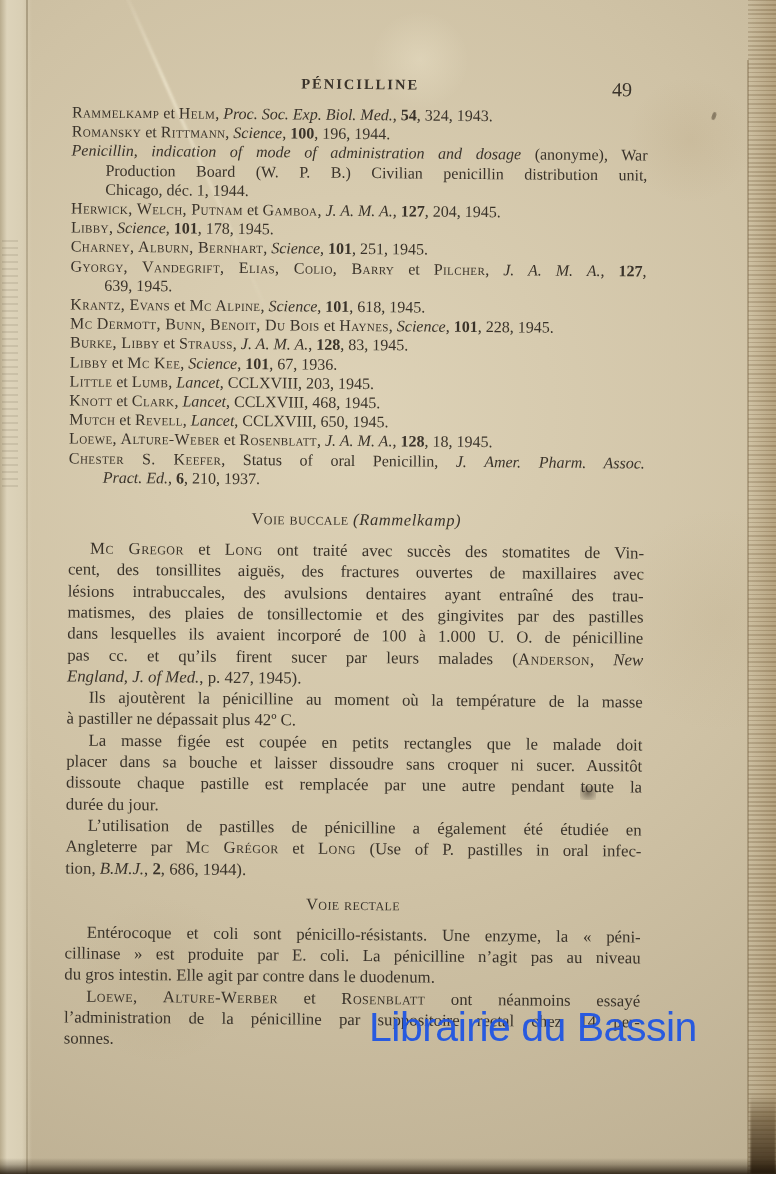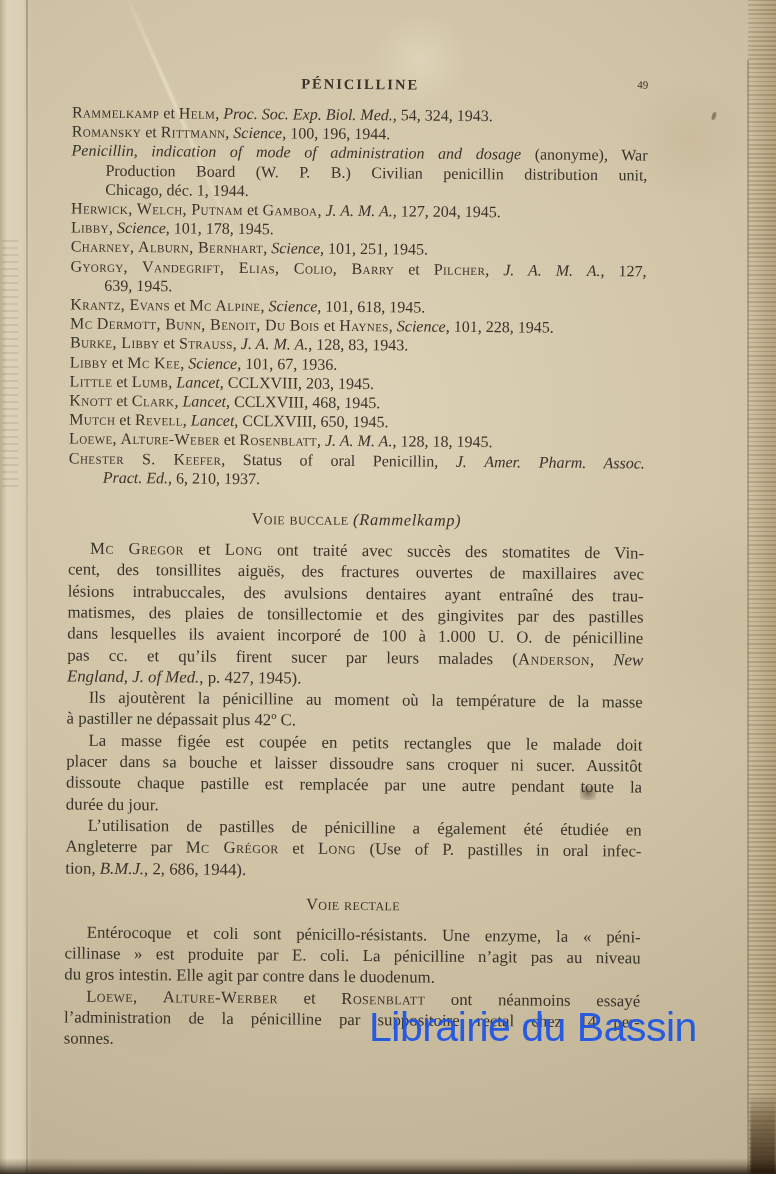--- a/index.html
+++ b/index.html
@@ -74,35 +74,35 @@
     color:#3a332a;
     transform:rotate(0.5deg);
     transform-origin:50% 50%;
   }
   .header-row{position:relative;height:20px;margin-bottom:9px;}
   .page-title{
     display:block;text-align:center;
     font-size:14.5px;letter-spacing:2px;font-weight:600;
   }
   .page-number{
-    position:absolute;right:0;top:0;font-size:11px;
+    position:absolute;right:16px;top:0;font-size:20px;
   }
   .ln{white-space:nowrap;}
   .ref{font-size:16px;line-height:19.2px;}
   .bd{font-size:16.8px;line-height:21.3px;}
   .cont{padding-left:34px;}
   .ind{padding-left:22px;}
   .jst{text-align:justify;text-align-last:justify;}
   .head{
     text-align:center;font-size:16.5px;line-height:21px;letter-spacing:.6px;
   }
   .gap{width:100%;}
   .sc{font-variant:small-caps;letter-spacing:.4px;}
   .i{font-style:italic;}
-  .b{font-weight:normal;margin-top:48px;}
+  .b{font-weight:bold;margin-top:48px;}
   .watermark{
     position:absolute;left:369px;top:1004px;
     font-family:"Liberation Sans","DejaVu Sans",sans-serif;
     font-size:41px;letter-spacing:-0.5px;
     color:#2257e2;opacity:.96;white-space:nowrap;
   }
 </style>
 </head>
 <body>
 
@@ -125,21 +125,21 @@
       <div class="ln ref jst"><span class="i">Penicillin, indication of mode of administration and dosage</span><span> (anonyme), War</span></div>
       <div class="ln ref cont jst"><span>Production Board (W. P. B.) Civilian penicillin distribution unit,</span></div>
       <div class="ln ref cont"><span>Chicago, déc. 1, 1944.</span></div>
       <div class="ln ref"><span class="sc">Herwick, Welch, Putnam</span><span> et </span><span class="sc">Gamboa</span><span>, </span><span class="i">J. A. M. A.</span><span>, </span><span class="b">127</span><span>, 204, 1945.</span></div>
       <div class="ln ref"><span class="sc">Libby</span><span>, </span><span class="i">Science</span><span>, </span><span class="b">101</span><span>, 178, 1945.</span></div>
       <div class="ln ref"><span class="sc">Charney, Alburn, Bernhart</span><span>, </span><span class="i">Science</span><span>, </span><span class="b">101</span><span>, 251, 1945.</span></div>
       <div class="ln ref jst"><span class="sc">Gyorgy, Vandegrift, Elias, Colio, Barry</span><span> et </span><span class="sc">Pilcher</span><span>, </span><span class="i">J. A. M. A.</span><span>, </span><span class="b">127</span><span>,</span></div>
       <div class="ln ref cont"><span>639, 1945.</span></div>
       <div class="ln ref"><span class="sc">Krantz, Evans</span><span> et </span><span class="sc">Mc Alpine</span><span>, </span><span class="i">Science</span><span>, </span><span class="b">101</span><span>, 618, 1945.</span></div>
       <div class="ln ref"><span class="sc">Mc Dermott, Bunn, Benoit, Du Bois</span><span> et </span><span class="sc">Haynes</span><span>, </span><span class="i">Science</span><span>, </span><span class="b">101</span><span>, 228, 1945.</span></div>
-      <div class="ln ref"><span class="sc">Burke, Libby</span><span> et </span><span class="sc">Strauss</span><span>, </span><span class="i">J. A. M. A.</span><span>, </span><span class="b">128</span><span>, 83, 1943.</span></div>
+      <div class="ln ref"><span class="sc">Burke, Libby</span><span> et </span><span class="sc">Strauss</span><span>, </span><span class="i">J. A. M. A.</span><span>, </span><span class="b">128</span><span>, 83, 1945.</span></div>
       <div class="ln ref"><span class="sc">Libby</span><span> et </span><span class="sc">Mc Kee</span><span>, </span><span class="i">Science</span><span>, </span><span class="b">101</span><span>, 67, 1936.</span></div>
       <div class="ln ref"><span class="sc">Little</span><span> et </span><span class="sc">Lumb</span><span>, </span><span class="i">Lancet</span><span>, CCLXVIII, 203, 1945.</span></div>
       <div class="ln ref"><span class="sc">Knott</span><span> et </span><span class="sc">Clark</span><span>, </span><span class="i">Lancet</span><span>, CCLXVIII, 468, 1945.</span></div>
       <div class="ln ref"><span class="sc">Mutch</span><span> et </span><span class="sc">Revell</span><span>, </span><span class="i">Lancet</span><span>, CCLXVIII, 650, 1945.</span></div>
       <div class="ln ref"><span class="sc">Loewe, Alture-Weber</span><span> et </span><span class="sc">Rosenblatt</span><span>, </span><span class="i">J. A. M. A.</span><span>, </span><span class="b">128</span><span>, 18, 1945.</span></div>
       <div class="ln ref jst"><span class="sc">Chester S. Keefer</span><span>, Status of oral Penicillin, </span><span class="i">J. Amer. Pharm. Assoc.</span></div>
       <div class="ln ref cont"><span class="i">Pract. Ed.</span><span>, </span><span class="b">6</span><span>, 210, 1937.</span></div>
       <div class="gap" style="height: 20px;"></div>
       <div class="ln head"><span class="sc">Voie buccale</span><span> </span><span class="i">(Rammelkamp)</span></div>
       <div class="gap" style="height: 10px;"></div>

